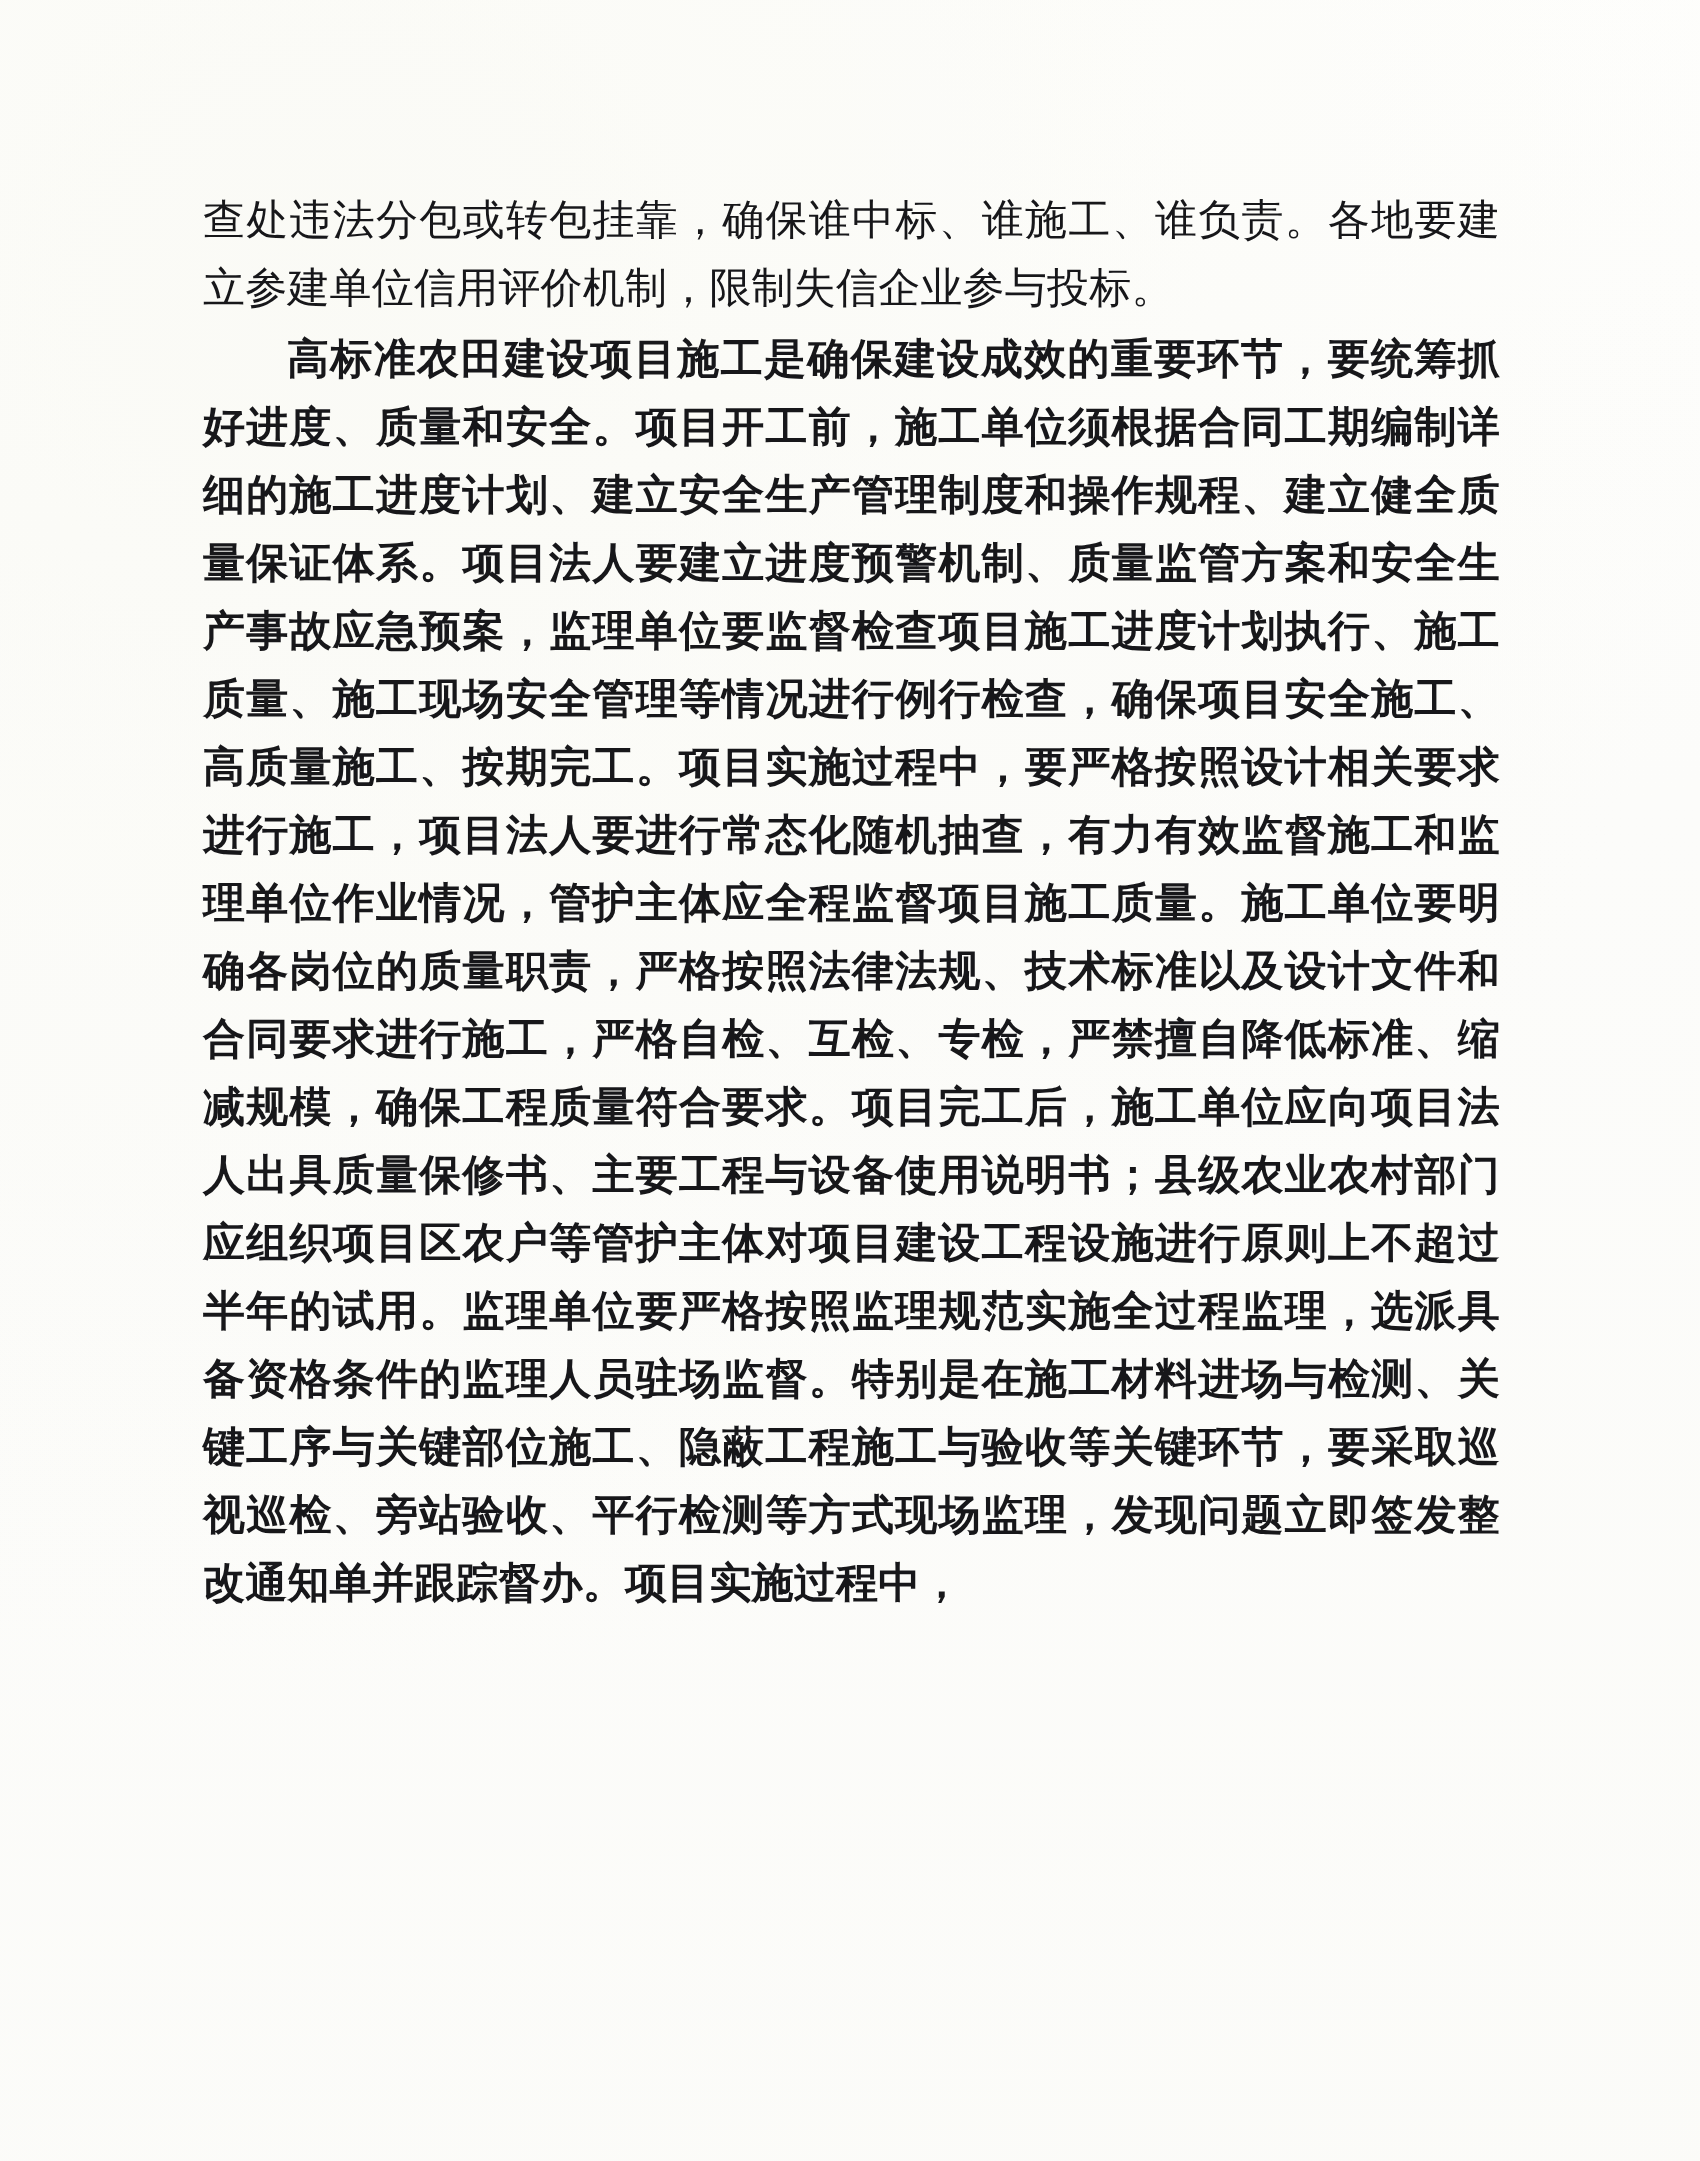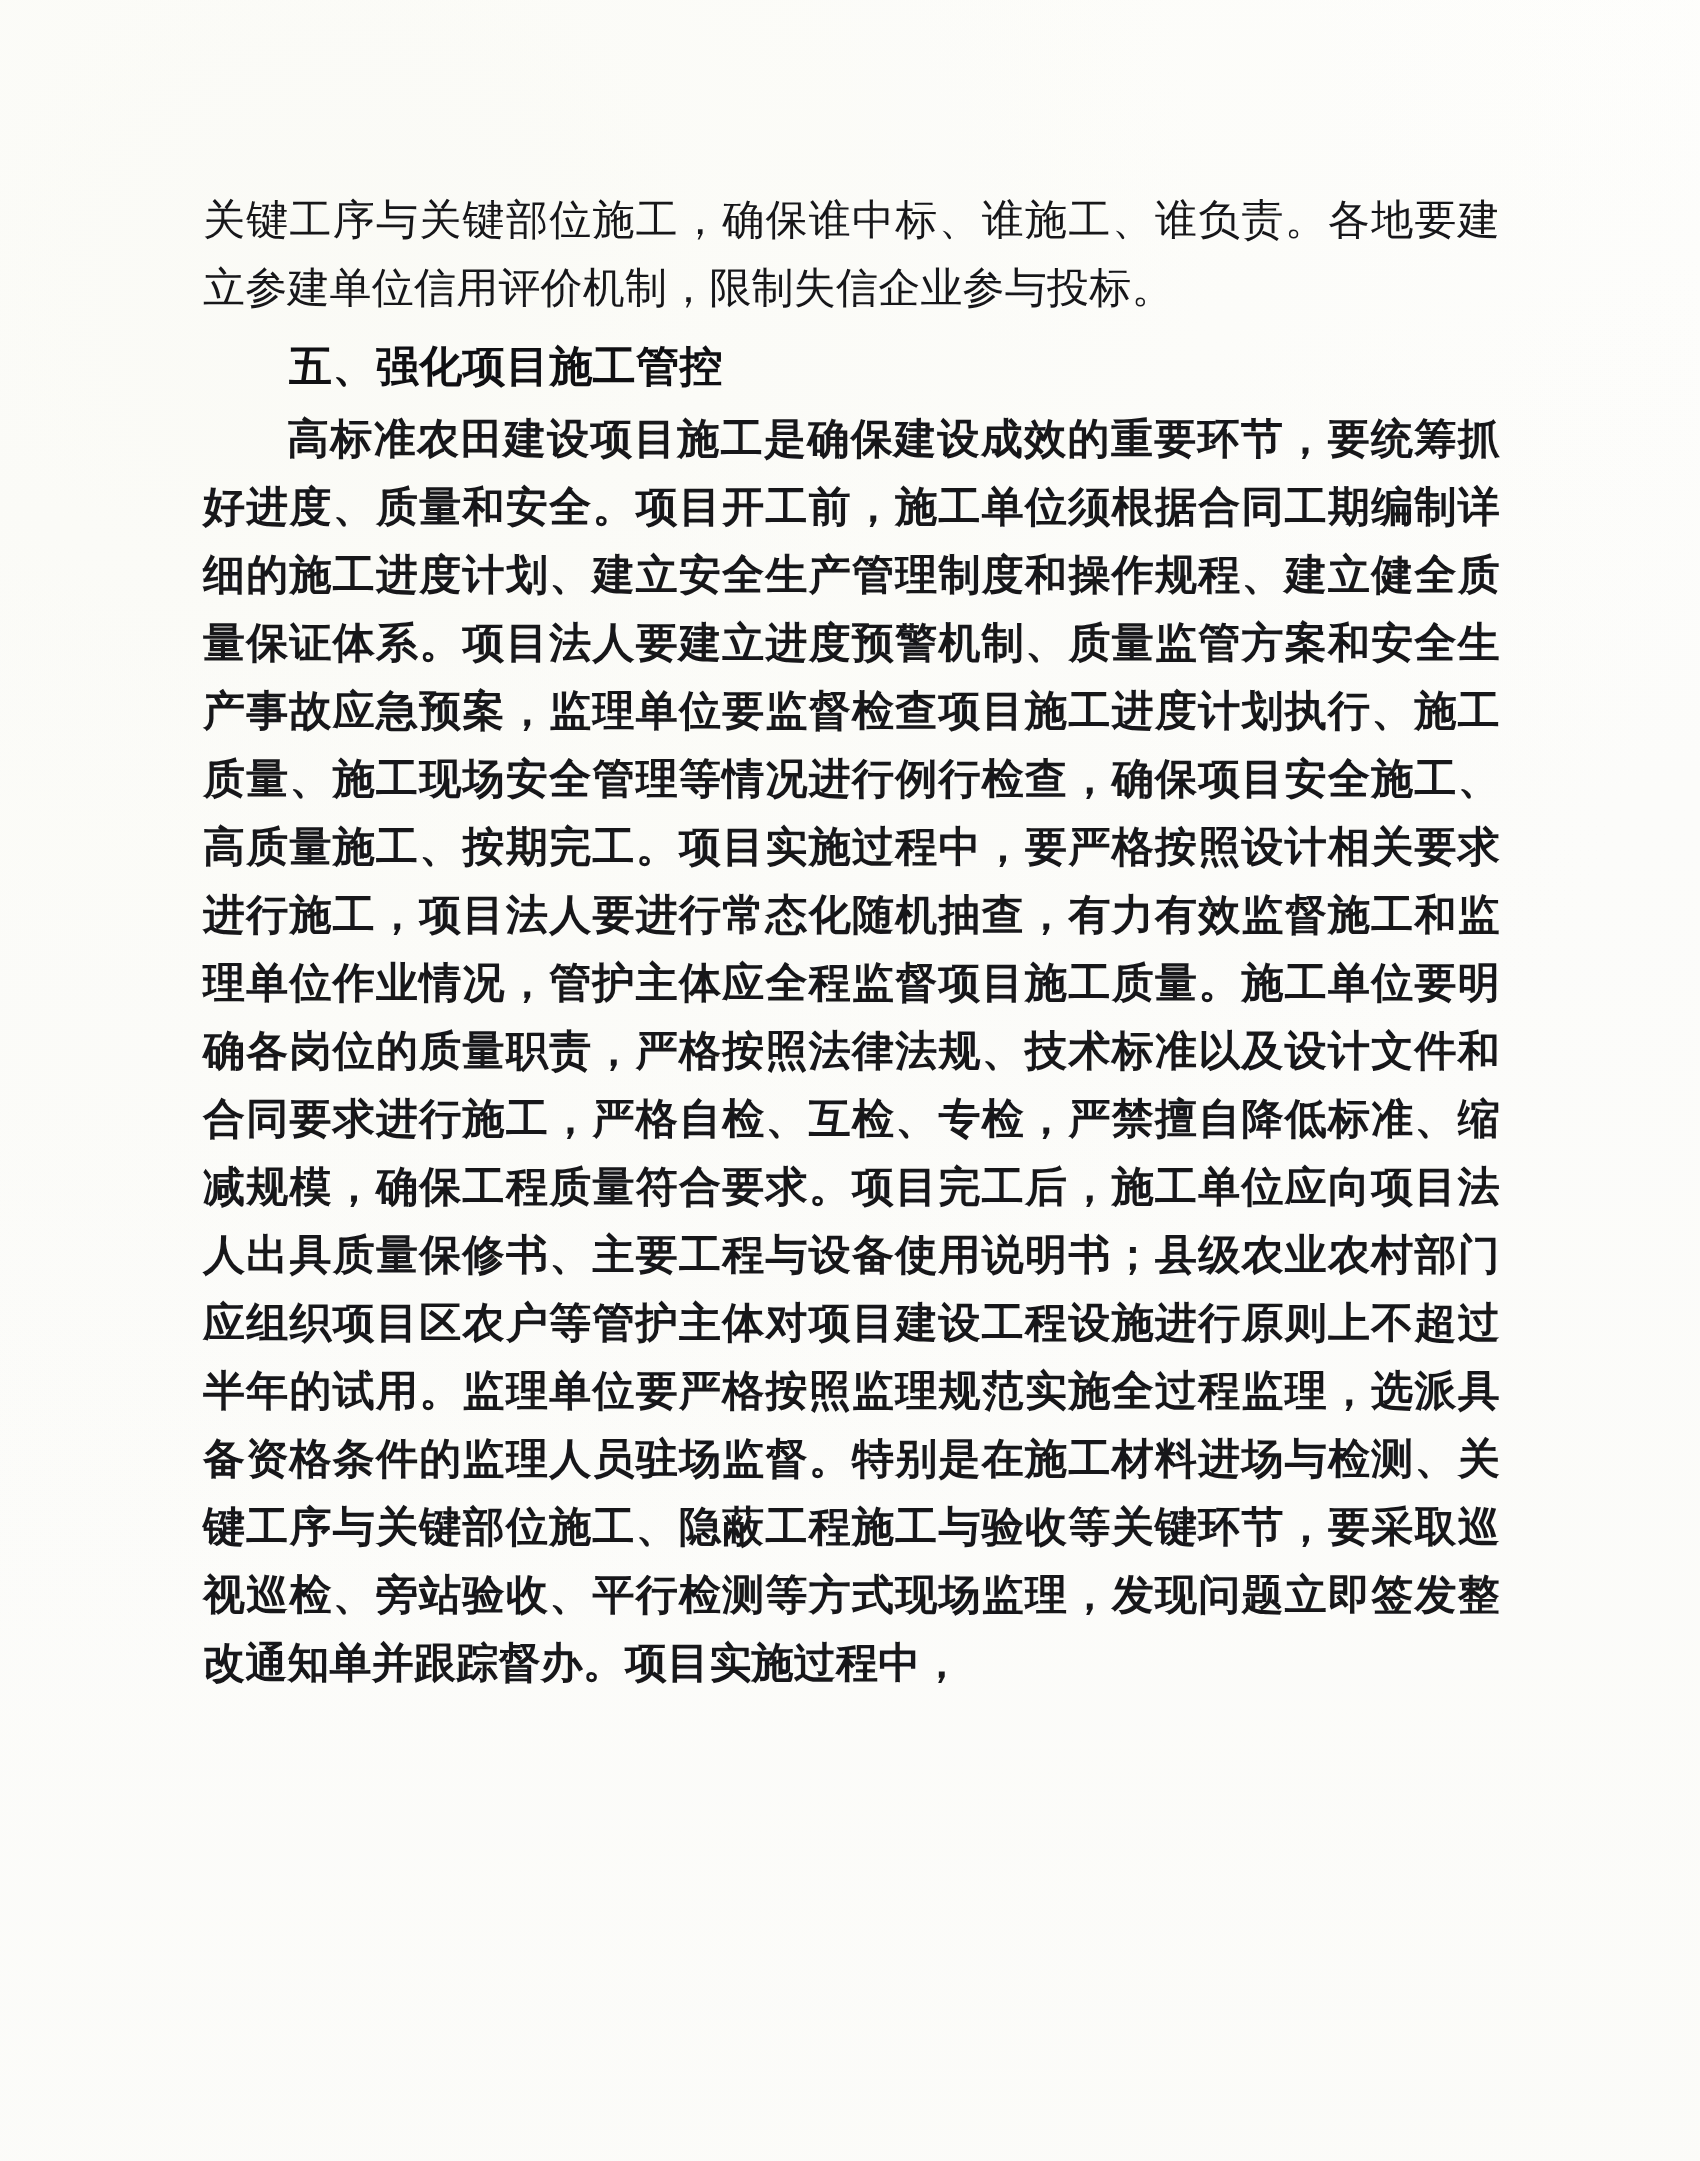--- a/index.html
+++ b/index.html
@@ -56,19 +56,18 @@
     font-family: "Liberation Sans", sans-serif;
   }
 </style>
 </head>
 <body>
 
 <div class="page">
   <div class="paper-tint"></div>
 
   <div class="content">
-    <p class="para">关键工序与关键部位施工，确保谁中标、谁施工、谁负责。各地要建立参建单位信用评价机制，限制失信企业参与投标。</p>
-    <p class="heading">五、强化项目施工管控</p>
+    <p class="para">查处违法分包或转包挂靠，确保谁中标、谁施工、谁负责。各地要建立参建单位信用评价机制，限制失信企业参与投标。</p>
     <p class="para indent">高标准农田建设项目施工是确保建设成效的重要环节，要统筹抓好进度、质量和安全。项目开工前，施工单位须根据合同工期编制详细的施工进度计划、建立安全生产管理制度和操作规程、建立健全质量保证体系。项目法人要建立进度预警机制、质量监管方案和安全生产事故应急预案，监理单位要监督检查项目施工进度计划执行、施工质量、施工现场安全管理等情况进行例行检查，确保项目安全施工、高质量施工、按期完工。项目实施过程中，要严格按照设计相关要求进行施工，项目法人要进行常态化随机抽查，有力有效监督施工和监理单位作业情况，管护主体应全程监督项目施工质量。施工单位要明确各岗位的质量职责，严格按照法律法规、技术标准以及设计文件和合同要求进行施工，严格自检、互检、专检，严禁擅自降低标准、缩减规模，确保工程质量符合要求。项目完工后，施工单位应向项目法人出具质量保修书、主要工程与设备使用说明书；县级农业农村部门应组织项目区农户等管护主体对项目建设工程设施进行原则上不超过半年的试用。监理单位要严格按照监理规范实施全过程监理，选派具备资格条件的监理人员驻场监督。特别是在施工材料进场与检测、关键工序与关键部位施工、隐蔽工程施工与验收等关键环节，要采取巡视巡检、旁站验收、平行检测等方式现场监理，发现问题立即签发整改通知单并跟踪督办。项目实施过程中，</p>
   </div>
 
 </div>
 
 
 </body></html>

